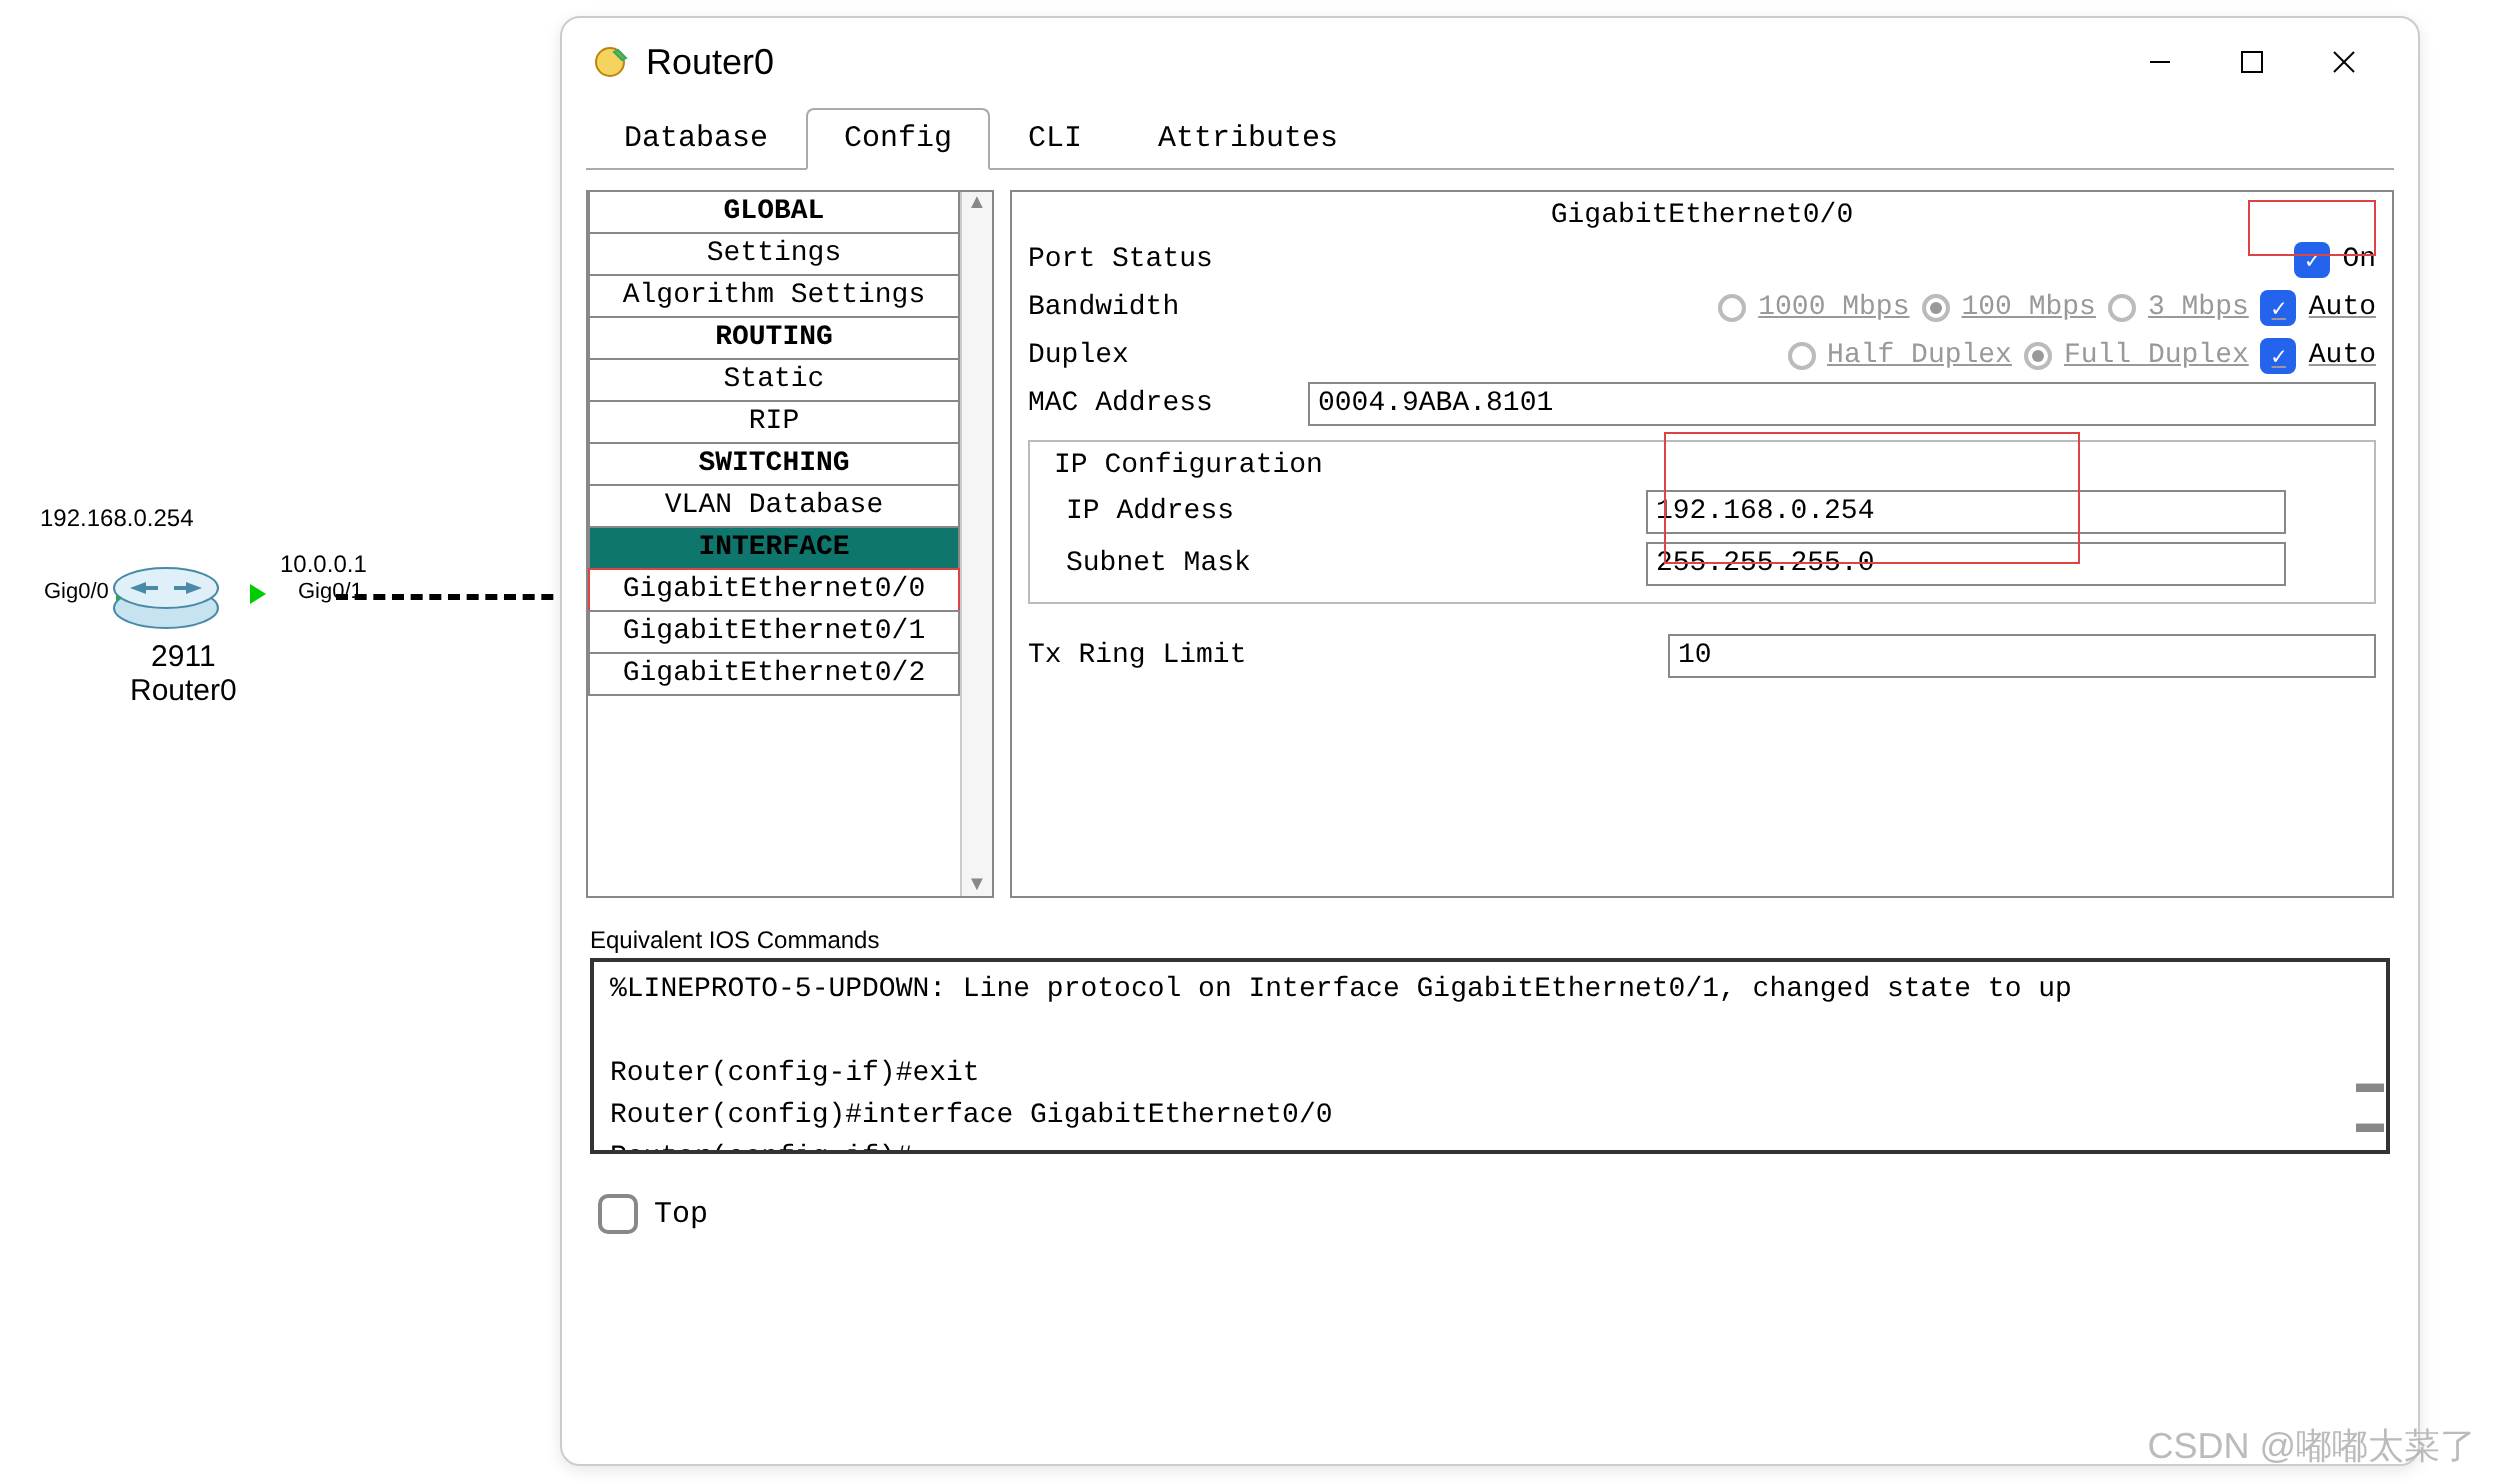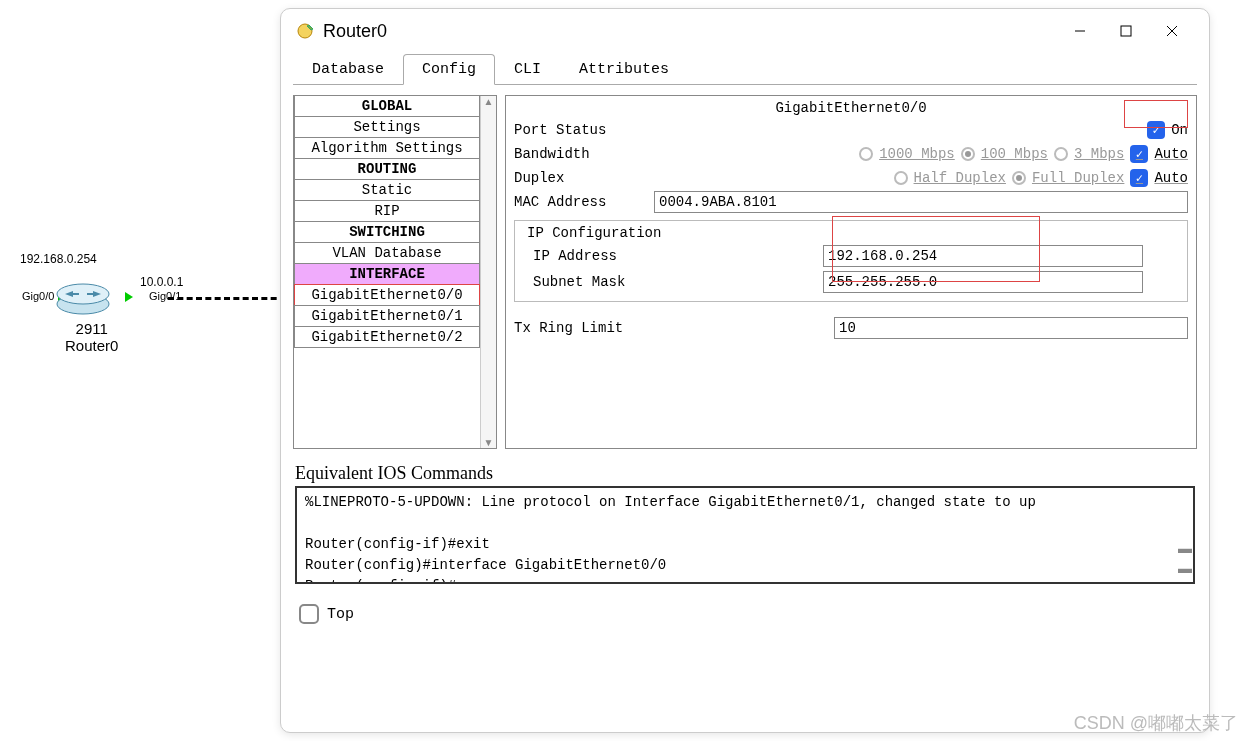--- a/index.html
+++ b/index.html
@@ -29,21 +29,21 @@
 .tabs { display: flex; border-bottom: 1px solid #aaa; margin: 0 12px; }
 .tab { padding: 6px 18px; font-family: "Courier New", monospace; font-size: 15px; border: 1px solid transparent; position: relative; top: 1px; }
 .tab.active { border: 1px solid #aaa; border-bottom: 1px solid #fff; background: #fff; border-radius: 4px 4px 0 0; }
 
 .main-area { display: flex; gap: 8px; padding: 10px 12px 8px 12px; flex: 0 0 auto; height: 372px; }
 
 .sidebar { width: 204px; border: 1px solid #888; display: flex; }
 .side-list { flex: 1; overflow: hidden; }
 .side-item { border: 1px solid #888; margin: -1px 0 0 0; padding: 2px 6px; text-align: center; font-family: "Courier New", monospace; font-size: 14px; }
 .side-item.header { font-weight: bold; }
-.side-item.selected { background: #f0abfc; }
+.side-item.selected { background: #0f766e; }
 .side-item.highlight { border: 1px solid #d44; }
 .side-scroll { width: 16px; border-left: 1px solid #ccc; display: flex; flex-direction: column; justify-content: space-between; background: #f5f5f5; }
 .side-scroll span { text-align: center; font-size: 10px; color: #888; }
 
 .config-panel { flex: 1; border: 1px solid #888; padding: 4px 8px; font-family: "Courier New", monospace; font-size: 14px; position: relative; }
 .panel-title { text-align: center; margin-bottom: 2px; }
 .row { display: flex; align-items: center; min-height: 24px; }
 .row-label { width: 140px; }
 .row-controls { flex: 1; display: flex; align-items: center; justify-content: flex-end; gap: 6px; }
 .radio { width: 14px; height: 14px; border: 2px solid #bbb; border-radius: 50%; display: inline-block; position: relative; }
@@ -51,21 +51,21 @@
 .chk { width: 18px; height: 18px; background: #2463eb; border-radius: 4px; display: inline-flex; align-items: center; justify-content: center; color: #fff; font-size: 12px; }
 .grey-text { color: #999; text-decoration: underline; }
 .fieldset { border: 1px solid #bbb; margin-top: 6px; padding: 4px 8px 8px 8px; }
 .fieldset-title { margin-top: -12px; background: #fff; display: inline-block; padding: 0 4px; }
 .input-row { display: flex; align-items: center; margin-top: 4px; }
 .input-row .lbl { width: 300px; padding-left: 10px; }
 .text-input { flex: 0 0 320px; border: 1px solid #888; padding: 2px 4px; font-family: inherit; font-size: inherit; background: #fff; }
 .red-box1 { position: absolute; border: 1px solid #d44; right: 8px; top: 4px; width: 64px; height: 28px; pointer-events: none; }
 .red-box2 { position: absolute; border: 1px solid #d44; left: 326px; top: 120px; width: 208px; height: 66px; pointer-events: none; }
 
-.ios-label { margin: 6px 0 2px 14px; font-family: Liberation Serif, serif; font-size: 18px; }
+.ios-label { margin: 6px 0 2px 14px; font-family: Liberation Sans, sans-serif; font-size: 12px; }
 .ios-box { margin: 0 14px 10px 14px; border: 2px solid #333; height: 98px; display: flex; }
 .ios-text { flex: 1; padding: 4px 8px; font-family: "Courier New", monospace; font-size: 14px; white-space: pre-wrap; line-height: 1.5; overflow: hidden; }
 .ios-scroll { width: 16px; display: flex; flex-direction: column; justify-content: flex-end; gap: 4px; padding-bottom: 6px; }
 .ios-scroll span { text-align: center; color: #888; font-size: 14px; }
 
 .footer-chk { margin: 10px 0 0 18px; display: flex; align-items: center; gap: 8px; font-family: "Courier New", monospace; font-size: 15px; }
 .chk-empty { width: 20px; height: 20px; border: 2px solid #888; border-radius: 5px; }
 
 .watermark { position: absolute; right: 12px; bottom: 6px; color: rgba(180,180,180,0.9); font-size: 18px; }
 </style>

